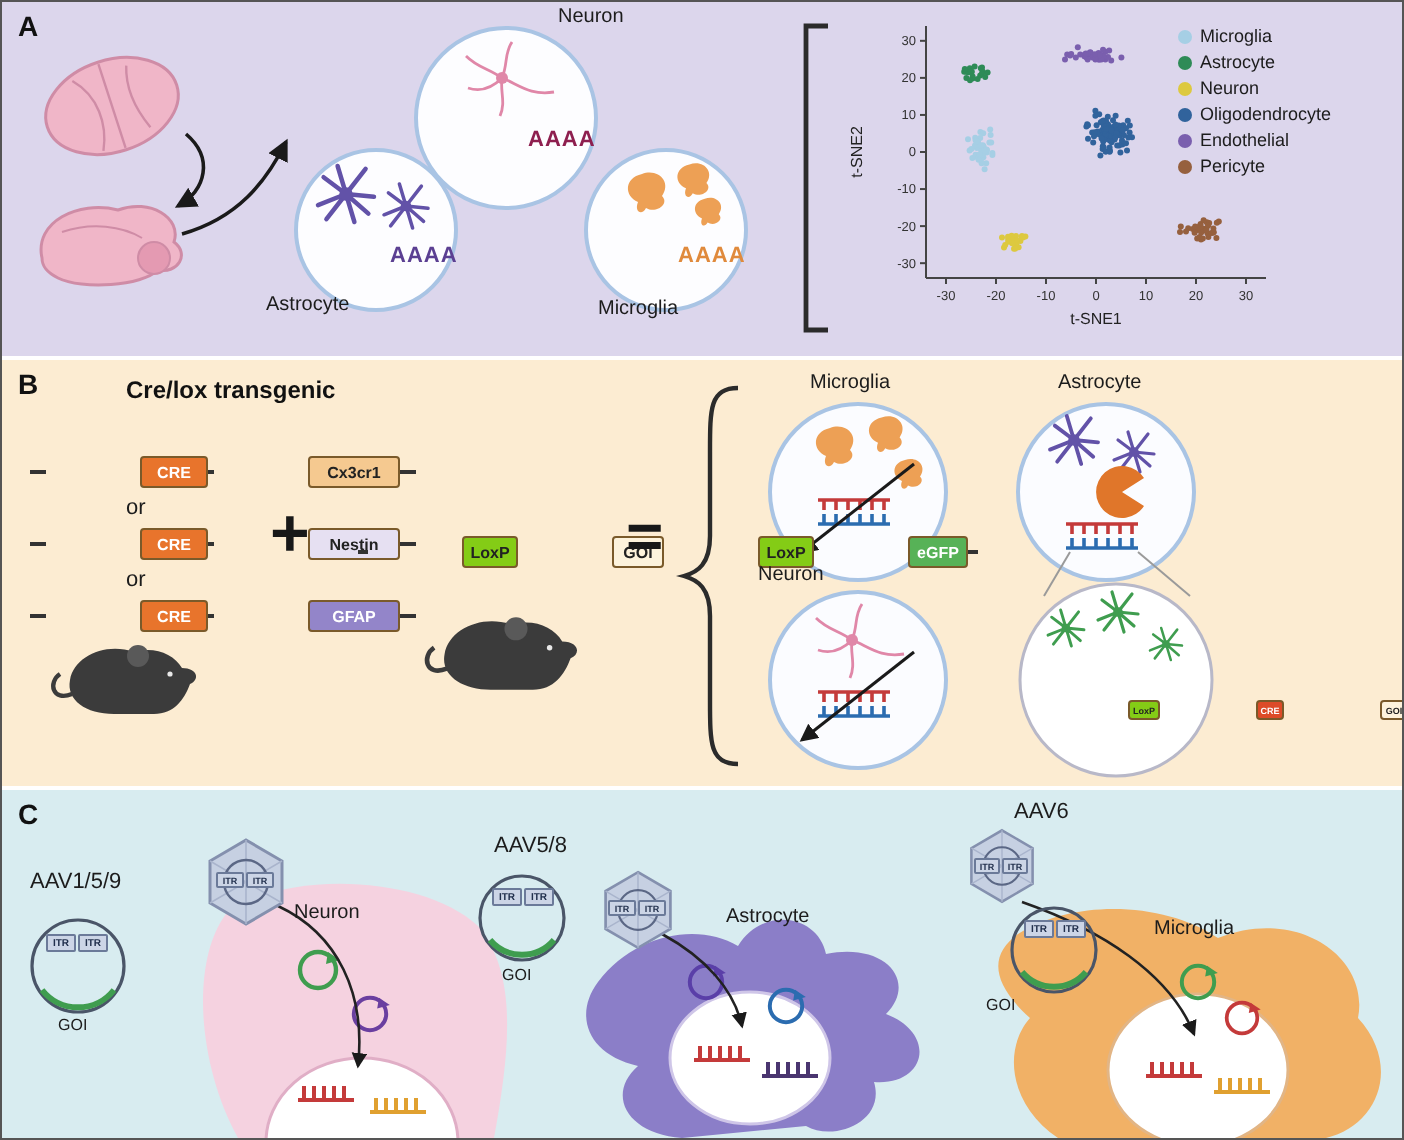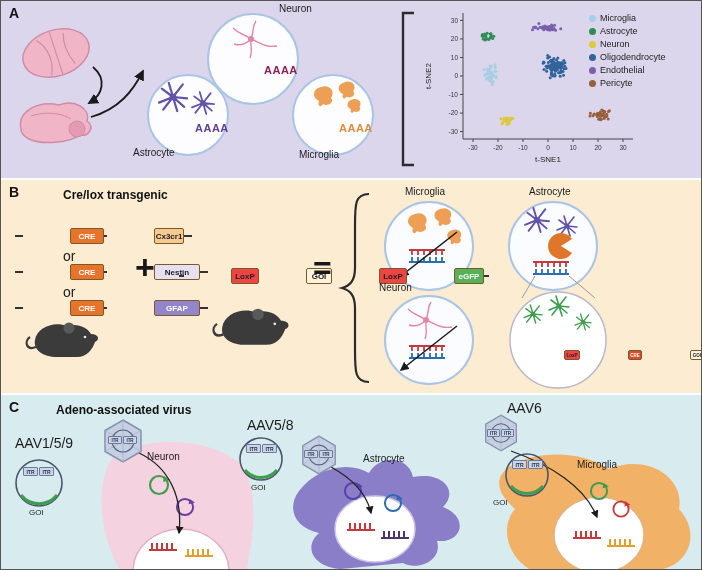--- a/index.html
+++ b/index.html
@@ -7,31 +7,31 @@
   .figure { position:relative; width:702px; height:570px; background:#fff; border:1px solid #555; overflow:hidden; }
   .panel { position:absolute; left:0; width:700px; overflow:hidden; }
   .panel-a { top:0;   height:177px; background:#dcd6ec; }
   .panel-b { top:179px; height:213px; background:#fcecd2; }
   .panel-c { top:394px; height:174px; background:#d8ecf0; }
   .abs { position:absolute; }
   svg { font-family:"Liberation Sans", sans-serif; display:block; }
   .panel-label { font-size:14px; font-weight:bold; color:#111; }
   .panel-title { font-size:12px; font-weight:bold; color:#111; }
   .cell-label  { font-size:10px; color:#1c1c1c; }
-  .small-label { font-size:14px;  color:#1c1c1c; }
+  .small-label { font-size:11px;  color:#1c1c1c; }
   .tiny-label  { font-size:8px;  color:#1c1c1c; }
   .op { font-weight:bold; color:#181818; line-height:1; }
   .gene-box { display:inline-flex; align-items:center; justify-content:center; height:16px;
               border:1px solid #7a5a2a; border-radius:2px; font-size:8px; font-weight:bold; color:#222;margin-left:47px; }
   .bx-cre    { background:#e8742c; color:#fff; }
   .bx-cre2   { background:#dd4b28; color:#fff; }
   .bx-cx3cr1 { background:#f5c990; }
   .bx-nestin { background:#e6e0f2; }
   .bx-gfap   { background:#9385c9; color:#fff; }
-  .bx-loxp   { background:#ef4444; }
+  .bx-loxp   { background:#84cc16; }
   .bx-goi    { background:#fdf3dc; }
   .bx-egfp   { background:#57b257; color:#fff; }
   .bx-itr    { background:#ccd5e6; border:1px solid #6b7a99; border-radius:1px; color:#22304d;
                display:inline-flex; align-items:center; justify-content:center; font-weight:bold; }
   .itr-pair  { display:flex; gap:1px; }
   .tiny .gene-box, .gene-box.tiny { height:10px; font-size:4.5px; border-width:0.5px; }
   .construct-row { display:flex; align-items:center; }
   .construct-line { width:8px; height:1.5px; background:#333; }
   .comb { position:relative; height:13px; }
   .comb::after  { content:""; position:absolute; left:0; right:0; bottom:0; height:3px; background:currentColor; border-radius:1px; }
@@ -478,21 +478,21 @@
       <use href="#astro" transform="translate(582,142) scale(0.8)" style="color:#3f9d4f"></use>
     </svg>
 
     <span class="abs panel-label" style="left:8px;top:4px">B</span>
     <span class="abs panel-title" style="left:62px;top:8px">Cre/lox transgenic</span>
 
     <div class="abs construct-row" style="left:14px;top:48px">
       <span class="construct-line"></span>
       <span class="gene-box bx-cre" style="width:34px">CRE</span>
       <span class="construct-line" style="width:3px"></span>
-      <span class="gene-box bx-cx3cr1" style="width:30px">Cx3cr1</span>
+      <span class="gene-box bx-cx3cr1" style="width:46px">Cx3cr1</span>
       <span class="construct-line"></span>
     </div>
     <span class="abs small-label" style="left:62px;top:68px">or</span>
     <div class="abs construct-row" style="left:14px;top:84px">
       <span class="construct-line"></span>
       <span class="gene-box bx-cre" style="width:34px">CRE</span>
       <span class="construct-line" style="width:3px"></span>
       <span class="gene-box bx-nestin" style="width:46px">Nestin</span>
       <span class="construct-line"></span>
     </div>
@@ -568,21 +568,20 @@
       <use href="#ring" transform="translate(620,114) scale(0.85)" style="color:#c43a3a"></use>
       <path d="M510,56 C550,70 584,92 596,122" stroke="#222" stroke-width="1.3" fill="none" marker-end="url(#ah)"></path>
       <use href="#virus" transform="translate(500,38) scale(0.85)"></use>
       <g>
         <circle cx="526" cy="80" r="21" fill="none" stroke="#4a5568" stroke-width="1.6"></circle>
         <path d="M510,91 A21,21 0 0 0 542,91" stroke="#3f9d4f" stroke-width="3" fill="none"></path>
       </g>
     </svg>
 
     <span class="abs panel-label" style="left:8px;top:4px">C</span>
-    <span class="abs panel-title" style="left:55px;top:8px">Adeno-associated virus</span>
 
     <span class="abs small-label" style="left:14px;top:40px">AAV1/5/9</span>
     <div class="abs itr-pair" style="left:22px;top:72px">
       <span class="bx-itr" style="width:15px;height:9px;font-size:5px">ITR</span>
       <span class="bx-itr" style="width:15px;height:9px;font-size:5px">ITR</span>
     </div>
     <span class="abs tiny-label" style="left:28px;top:113px">GOI</span>
     <div class="abs itr-pair" style="left:107px;top:41px">
       <span class="bx-itr" style="width:14px;height:8px;font-size:4.5px">ITR</span>
       <span class="bx-itr" style="width:14px;height:8px;font-size:4.5px">ITR</span>

